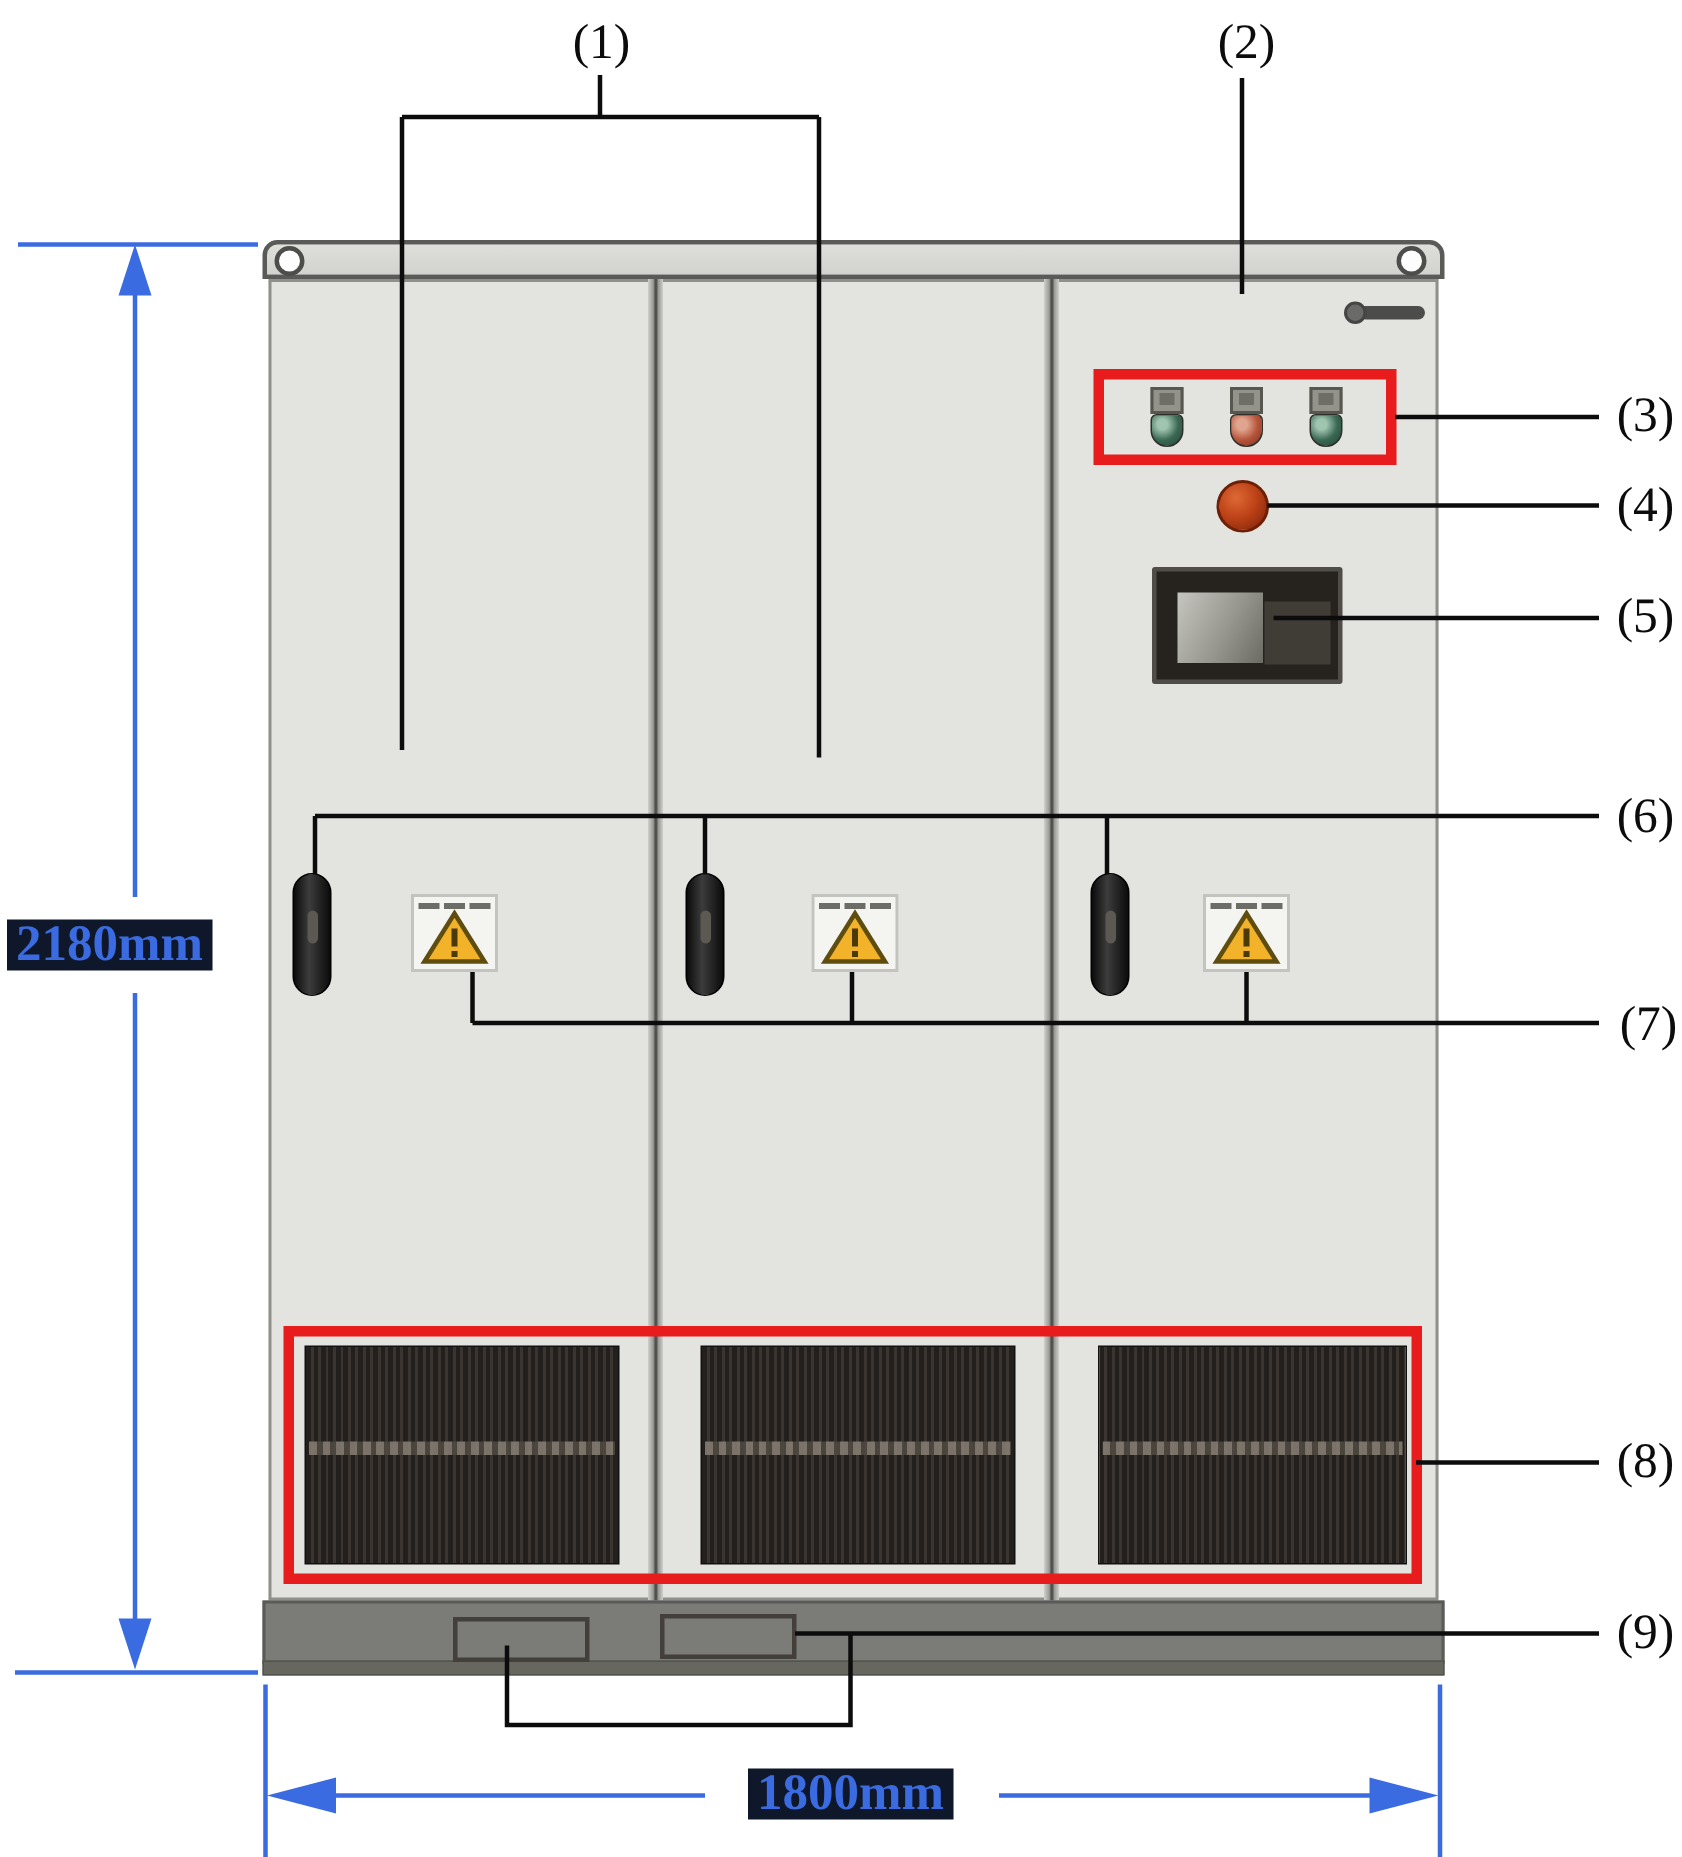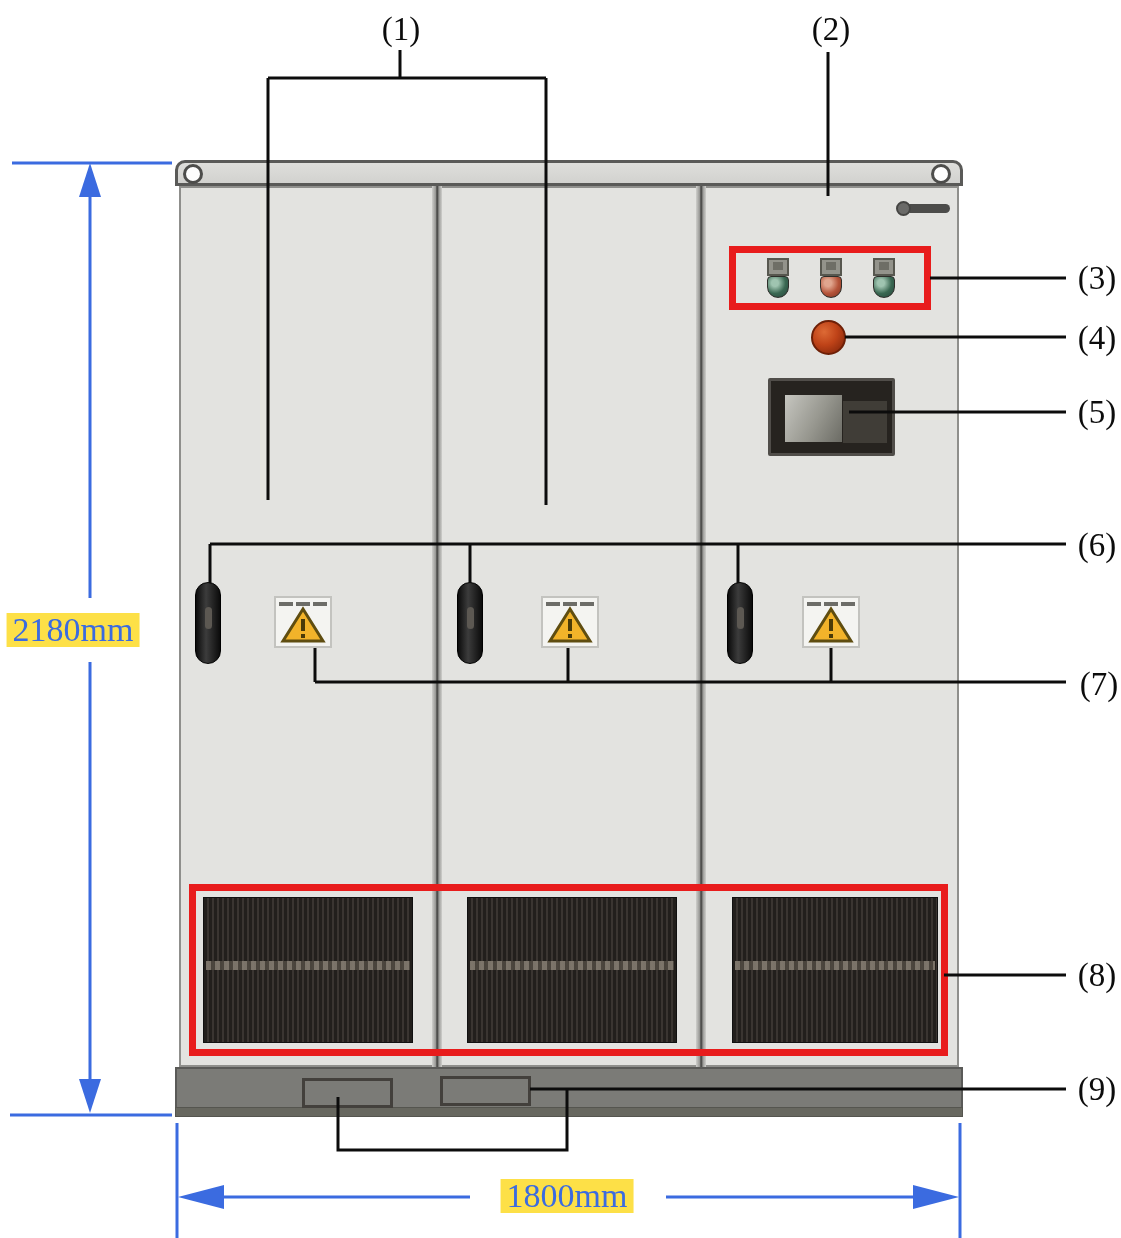--- a/index.html
+++ b/index.html
@@ -86,21 +86,21 @@
   }
   .grille::after{
     content:"";position:absolute;left:2px;right:2px;top:63px;height:9px;opacity:.9;
     background:repeating-linear-gradient(90deg,#847c71 0 5px,#4e4840 5px 9px);
   }
   
   .callout-label{
     color:#0c0c0c;font-size:33px;line-height:1;transform:translate(-50%,-50%);white-space:nowrap;
   }
   .dim-label{
-    color:#3b6be0;font-size:34px;line-height:1;transform:translate(-50%,-50%);white-space:nowrap;background:#fde047;padding:0 6px;
+    color:#3b6be0;font-size:34px;line-height:1;transform:translate(-50%,-50%);white-space:nowrap;background:#0f172a;padding:0 6px;font-weight:bold;
   }
   svg.overlay{position:absolute;left:0;top:0;pointer-events:none;}
 </style>
 </head>
 <body>
 
 <div id="stage">
 
   <div class="abs cab-rail"></div>
   <div class="abs bolt-hole" style="left:183px;top:164px;"></div>

